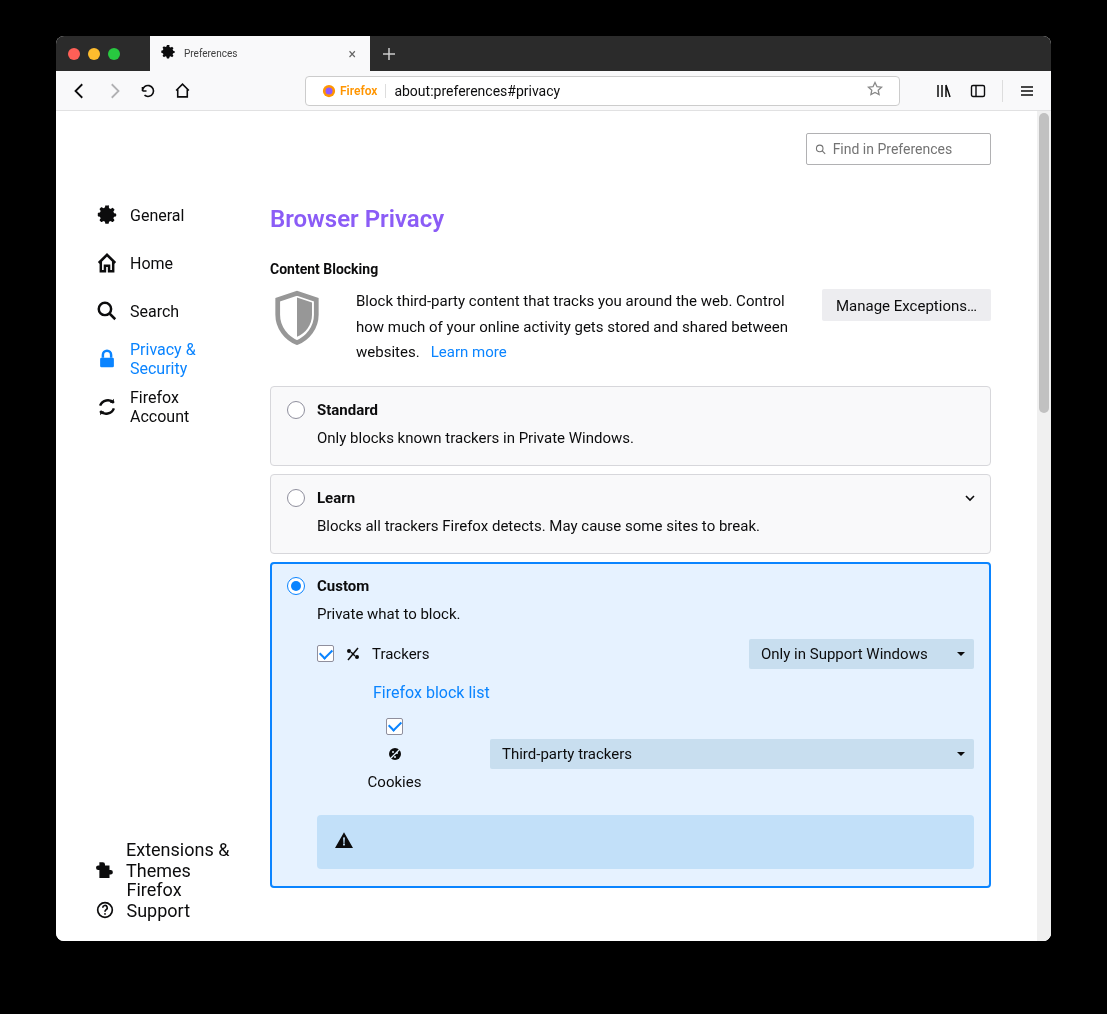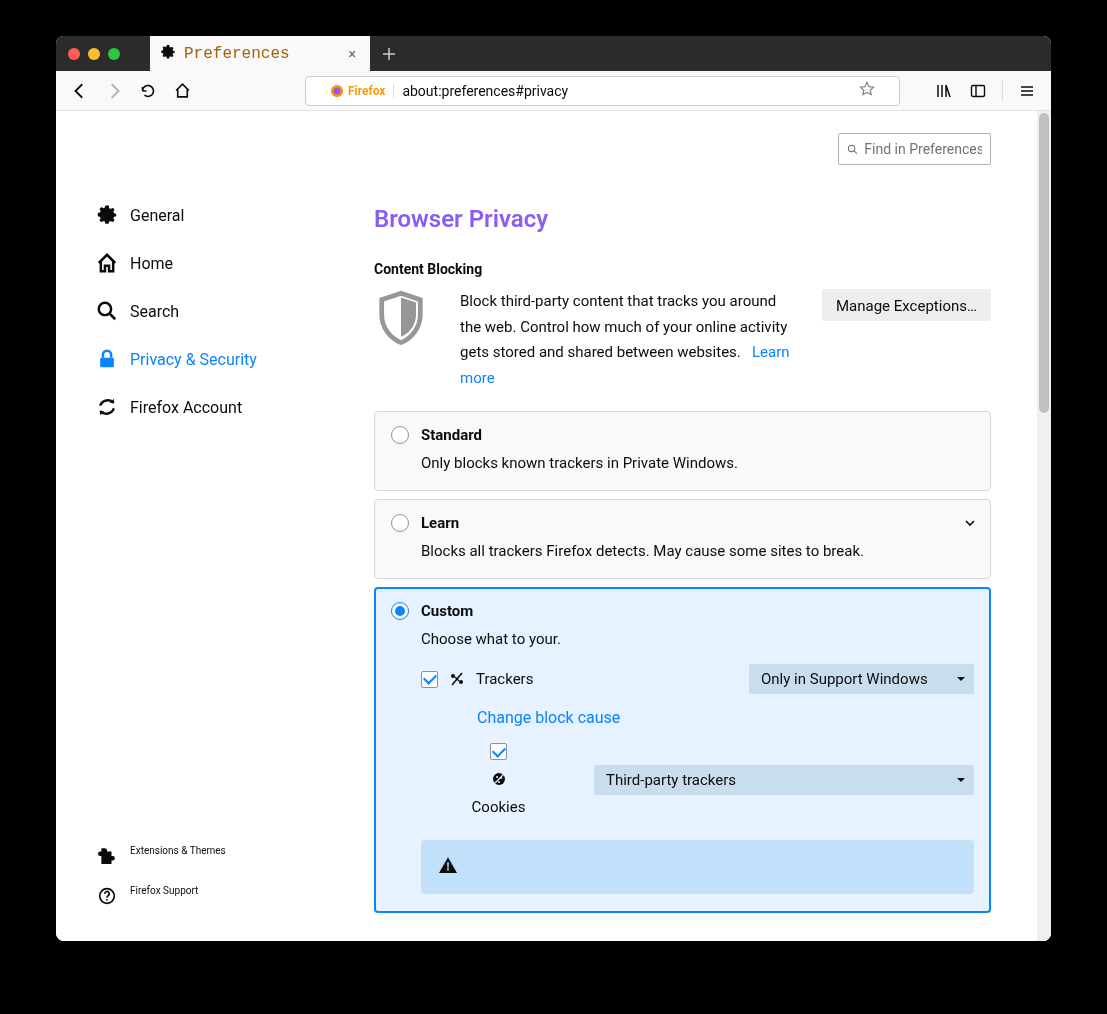--- a/index.html
+++ b/index.html
@@ -55,24 +55,23 @@
       height: 35px;
       display: flex;
       align-items: center;
       padding: 0 10px;
       gap: 8px;
       min-width: 220px;
       border-top-left-radius: 0;
       position: relative;
     }
     .tab-title {
-      font-size: 16px;
-      color: #a16207;
+      font-size: 10px;
+      color: #404040;
       flex: 1;
-      font-family: Liberation Mono, monospace;
     }
     .tab-close {
       font-size: 14px;
       color: #666;
       padding: 0 4px;
     }
     .new-tab {
       width: 30px;
       height: 30px;
       display: flex;
@@ -107,21 +106,21 @@
     .urlbar {
       flex: 1;
       max-width: 595px;
       margin: 0 auto;
       height: 30px;
       background: #fff;
       border: 1px solid #ccc;
       border-radius: 4px;
       display: flex;
       align-items: center;
-      padding: 0 24px;
+      padding: 0 16px;
       gap: 8px;
     }
     .ff-logo {
       display: flex;
       align-items: center;
       gap: 4px;
       font-size: 12px;
       font-weight: 600;
       color: #ff9500;
       border-right: 1px solid #ddd;
@@ -195,38 +194,38 @@
     .sidebar-bottom {
       position: absolute;
       bottom: 20px;
       left: 40px;
       display: flex;
       flex-direction: column;
       gap: 4px;
     }
     .bottom-item {
       display: flex;
-      align-items: flex-start;
+      align-items: flex-end;
       gap: 12px;
-      font-size: 10px;
+      font-size: 18px;
       color: #0c0c0d;
       height: 36px;
     }
     
     .main {
       flex: 1;
       padding: 22px 60px 20px 40px;
       overflow: visible;
       position: relative;
     }
     .search-pref {
       position: absolute;
       right: 60px;
       top: 22px;
-      width: 153px;
+      width: 185px;
       height: 32px;
       border: 1px solid #b1b1b3;
       border-radius: 2px;
       display: flex;
       align-items: center;
       padding: 0 8px;
       gap: 6px;
     }
     .search-pref input {
       border: none;
@@ -390,21 +389,21 @@
       position: relative;
       display: flex;
       align-items: center;
       cursor: pointer;
     }
     .select .caret {
       position: absolute;
       right: 8px;
     }
     .select.narrow { width: 225px; justify-content: flex-start; }
-    .select.wide { width: 380px; justify-content: flex-start; margin-left: 8px; }
+    .select.wide { width: 484px; justify-content: flex-start; margin-left: 8px; }
     .change-list-row {
       margin-left: 56px;
       margin-top: 14px;
     }
     .cookies-row {
       display: flex;
       align-items: center;
       gap: 10px;
       margin-top: 16px;
     }
@@ -634,21 +633,21 @@
                 <path fill="none" stroke="#0c0c0d" stroke-width="1.6" d="M2 4l4 4 4-4"></path>
               </svg>
           </span>
         </div>
 
         <div class="card selected">
           <div class="card-head">
             <span class="radio checked"></span>
             <span class="card-title">Custom</span>
           </div>
-          <div class="card-desc">Choose what to your.</div>
+          <div class="card-desc">Private what to block.</div>
 
           <div class="custom-content">
             <div class="opt-row">
               <span class="checkbox checked"></span>
               <span class="opt-icon">
                 <svg width="16" height="16" viewBox="0 0 16 16">
                     <circle cx="4" cy="5" r="2" fill="#0c0c0d"></circle>
                     <circle cx="12" cy="11" r="2" fill="#0c0c0d"></circle>
                     <line x1="6" y1="6" x2="10" y2="10" stroke="#0c0c0d" stroke-width="1.5"></line>
                     <line x1="13" y1="2" x2="3" y2="14" stroke="#0c0c0d" stroke-width="1.5"></line>
@@ -658,21 +657,21 @@
               <div class="select narrow">
                 <span>Only in Support Windows</span>
                 <span class="caret">
                   <svg width="10" height="10" viewBox="0 0 10 10">
                       <path fill="#0c0c0d" d="M1 3l4 4 4-4z"></path>
                     </svg>
                 </span>
               </div>
             </div>
             <div class="change-list-row">
-              <span class="link">Change block cause</span>
+              <span class="link">Firefox block list</span>
             </div>
             <div class="cookies-row">
               <div class="cookies-left">
                 <span class="checkbox checked"></span>
                 <span class="opt-icon">
                   <svg width="16" height="16" viewBox="0 0 16 16">
                       <circle cx="8" cy="8" r="6" fill="#0c0c0d"></circle>
                       <circle cx="6" cy="6" r="1" fill="#e6f2ff"></circle>
                       <circle cx="10" cy="7" r="1" fill="#e6f2ff"></circle>
                       <circle cx="8" cy="11" r="1" fill="#e6f2ff"></circle>

